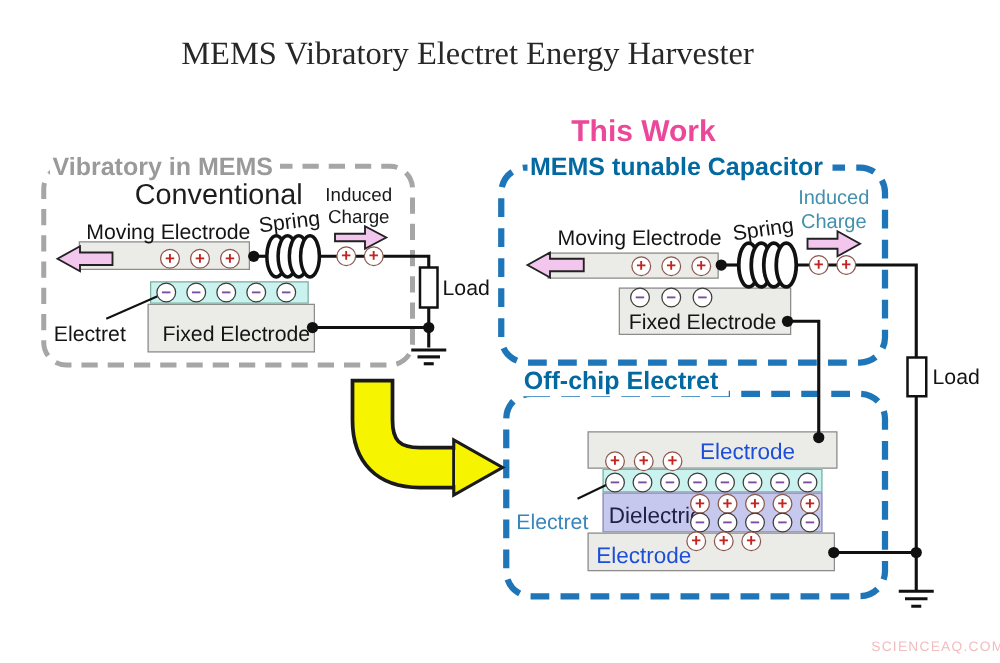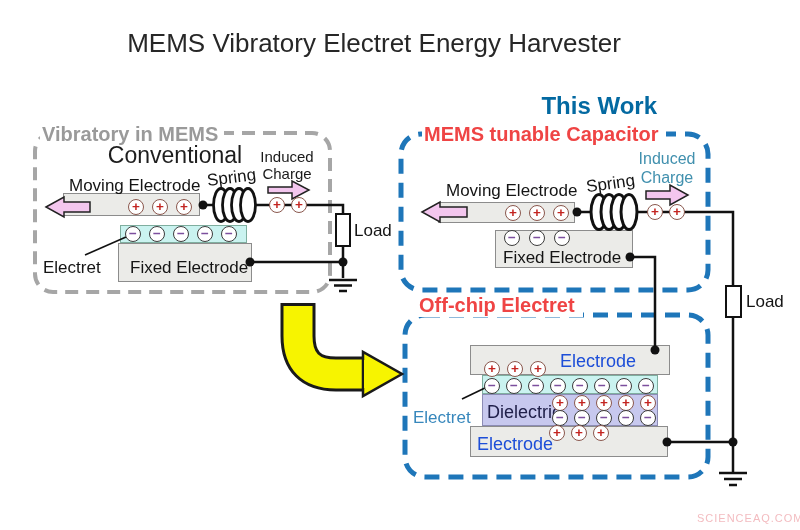--- a/index.html
+++ b/index.html
@@ -9,23 +9,23 @@
   }
   svg.layer{position:absolute;left:0;top:0;pointer-events:none;}
   
   .graybar{position:absolute;background:#ebebe8;border:1px solid #8c8c8c;box-sizing:border-box;}
   .cyanbar{position:absolute;background:#caf3f0;border:1px solid #7fae9f;box-sizing:border-box;}
   .purplebar{position:absolute;background:#c7c8ee;border:1px solid #8c8cb5;box-sizing:border-box;}
   
   .t{position:absolute;white-space:nowrap;}
   .title{font-size:26px;color:#272727;text-align:center;}
   .heading{font-size:23px;color:#1d1d1d;text-align:center;}
-  .thiswork{font-size:24px;font-weight:bold;color:#0369a1;text-align:right;}
+  .thiswork{font-size:24px;font-weight:bold;color:#ec4899;text-align:left;}
   .boxtitle-gray{font-size:20px;font-weight:bold;color:#9a9a9a;background:#fff;padding:0 6px 0 2px;line-height:22px;}
-  .boxtitle-red{font-size:20px;font-weight:bold;color:#ef4444;background:#fff;padding:0 8px 0 2px;line-height:23px;}
+  .boxtitle-red{font-size:20px;font-weight:bold;color:#0369a1;background:#fff;padding:0 8px 0 2px;line-height:23px;}
   .lbl{font-size:17px;color:#141414;}
   .lbl18{font-size:18px;color:#1d4ed8;}
   .induced{font-size:15px;line-height:1.16;text-align:center;white-space:normal;}
   .blue{color:#4190ae;}
   .electret-blue{color:#3787bc;}
   .watermark{font-size:11px;color:#f3bcc0;letter-spacing:1px;}
   
   .chgrow{position:absolute;display:flex;align-items:center;}
   .chg{
     width:16px;height:16px;border-radius:50%;background:#ffffff;box-sizing:border-box;
@@ -128,21 +128,21 @@
       <circle cx="667" cy="442" r="4.5"></circle>
       <circle cx="733" cy="442" r="4.5"></circle>
     </g>
 
     <line x1="462" y1="399" x2="487" y2="387" stroke="#111" stroke-width="1.6"></line>
 
     <polygon points="422,212 440,202 440,207 467,207 467,217 440,217 440,222" fill="#f3c6ee" stroke="#222" stroke-width="1.5"></polygon>
     <polygon points="646,191 670,191 670,185 688,195 670,205 670,199 646,199" fill="#f3c6ee" stroke="#222" stroke-width="1.5"></polygon>
   </svg>
 
-  <div class="t title" style="left:0;top:28px;width:748px;">MEMS Vibratory Electret Energy Harvester</div>
+  <div class="t title" style="left:0;top:28px;width:748px;font-family:Liberation Serif, serif;">MEMS Vibratory Electret Energy Harvester</div>
 
   <div class="t heading" style="left:75px;top:94px;width:200px;margin-top:48px;">Conventional</div>
   <div class="t thiswork" style="left:457px;top:92px;width:200px;">This Work</div>
 
   <div class="t boxtitle-gray" style="left:40px;top:123px;">Vibratory in MEMS</div>
   <div class="t boxtitle-red" style="left:422px;top:123px;">MEMS tunable Capacitor</div>
   <div class="t boxtitle-red" style="left:417px;top:294px;">Off-chip Electret</div>
 
   <div class="t lbl" style="left:69px;top:176px;">Moving Electrode</div>
   <div class="t lbl" style="left:207px;top:168px;transform:rotate(-7deg);">Spring</div>

